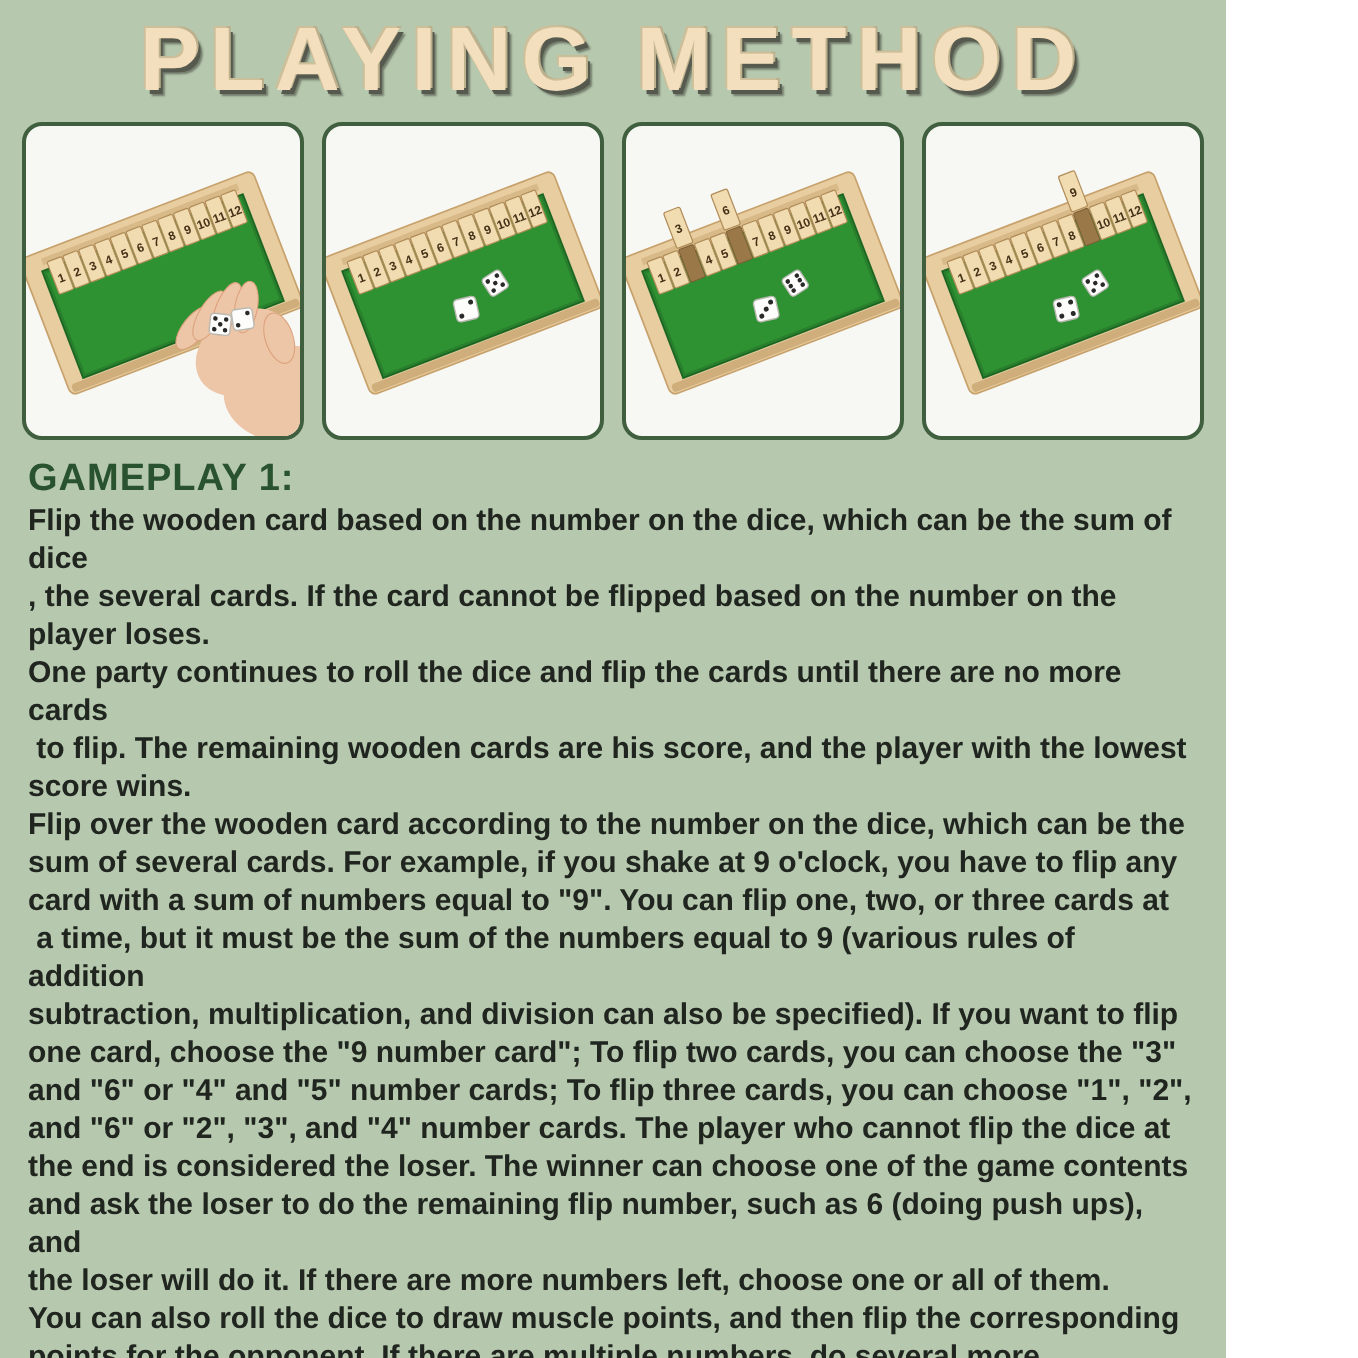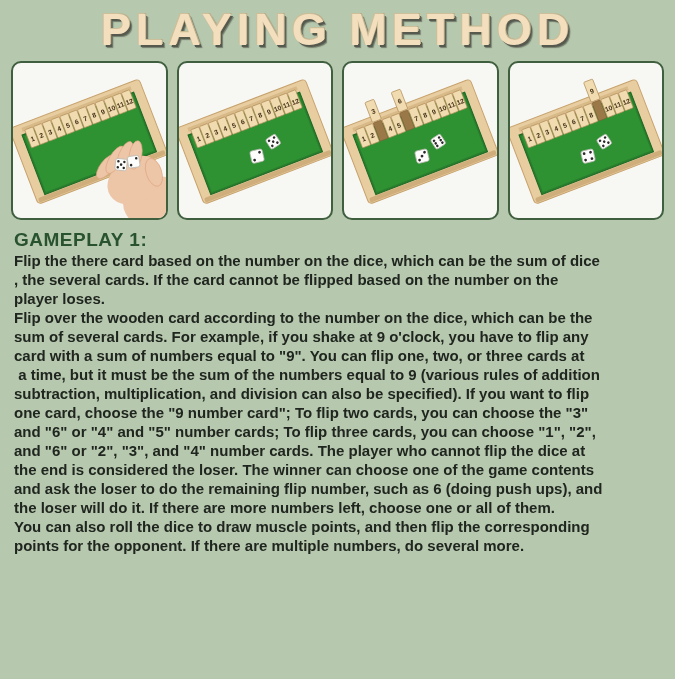--- a/index.html
+++ b/index.html
@@ -1,17 +1,17 @@
 <!DOCTYPE html>
 <html><head>
 <meta charset="utf-8">
 <style>
   html,body{margin:0;padding:0;}
   .page{
-    position:relative;width:675px;height:679px;background:#b6c8ae;
+    position:relative;width:613px;height:679px;background:#b6c8ae;
     overflow:hidden;font-family:"Liberation Sans",sans-serif;
   }
   .title{
     margin-top:4px;text-align:center;font-size:45px;font-weight:bold;
     letter-spacing:5px;color:#f3dfbd;
     text-shadow:-1px -1px 0 #cdbf99, 1px -1px 0 #bdb08c,
                 2px 2px 0 #565a4e, 3px 3px 1px rgba(60,64,54,.55);
   }
   .photos{display:flex;gap:9px;padding:0 11px;margin-top:5px;}
   .panel{
@@ -239,24 +239,27 @@
               <circle cx="93.88" cy="90.12" r="1.32" fill="#2a2a2a"></circle>
               <circle cx="100.12" cy="90.12" r="1.32" fill="#2a2a2a"></circle>
             </g>
           </g>
         </svg>
       </div>
     </div>
 
   <div class="sections">
     <div class="heading">GAMEPLAY 1:</div>
-    <div class="bodytext">Flip the there card based on the number on the dice, which can be the sum of dice
+    <div class="bodytext">Flip the wooden card based on the number on the dice, which can be the sum of dice
 , the several cards. If the card cannot be flipped based on the number on the
 player loses.</div>
 
+    <div class="bodytext">One party continues to roll the dice and flip the cards until there are no more cards
+ to flip. The remaining wooden cards are his score, and the player with the lowest
+score wins.</div>
 
     <div class="bodytext">Flip over the wooden card according to the number on the dice, which can be the
 sum of several cards. For example, if you shake at 9 o'clock, you have to flip any
 card with a sum of numbers equal to "9". You can flip one, two, or three cards at
  a time, but it must be the sum of the numbers equal to 9 (various rules of addition
 subtraction, multiplication, and division can also be specified). If you want to flip
 one card, choose the "9 number card"; To flip two cards, you can choose the "3"
 and "6" or "4" and "5" number cards; To flip three cards, you can choose "1", "2",
 and "6" or "2", "3", and "4" number cards. The player who cannot flip the dice at
 the end is considered the loser. The winner can choose one of the game contents

